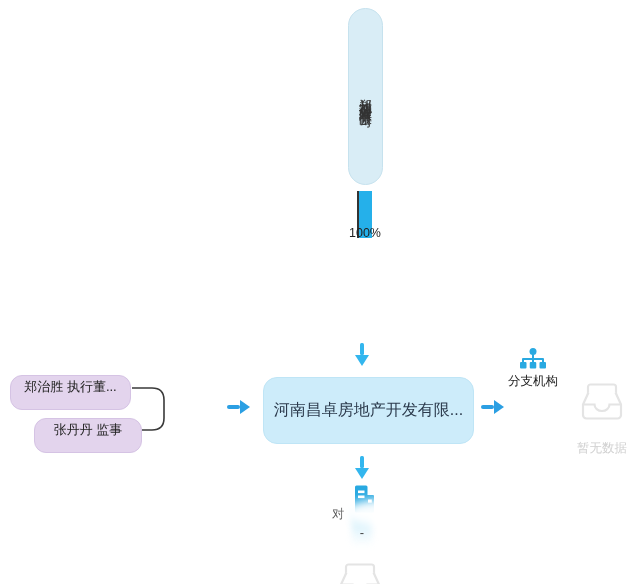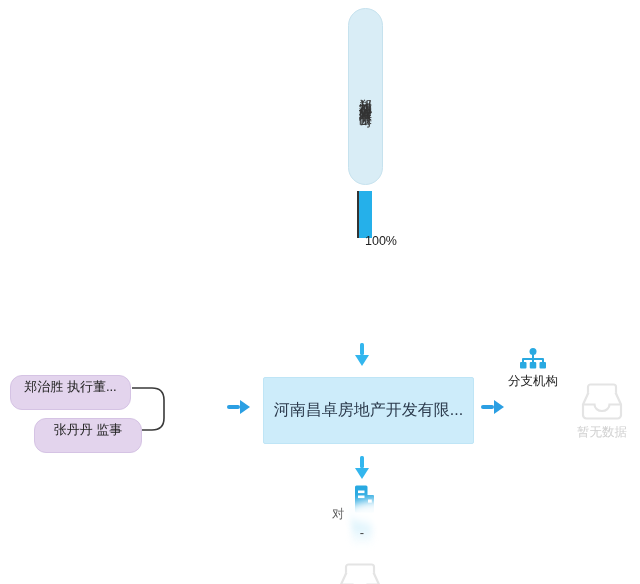--- a/index.html
+++ b/index.html
@@ -18,33 +18,33 @@
     display:flex;align-items:center;justify-content:center;box-sizing:border-box;cursor:pointer;
   }
   .top-node span{
     writing-mode:vertical-rl;text-orientation:upright;
     font-size:13px;letter-spacing:1.5px;color:#333;line-height:1;
   }
 
   
   .share-bar{left:357px;top:191px;width:15px;height:47px;background:var(--bar_blue);
     border-left:2px solid var(--bar_edge);box-sizing:border-box;}
-  .share-label{left:333px;top:234px;width:64px;font-size:12.5px;text-align:right;}
+  .share-label{left:333px;top:226px;width:64px;font-size:12.5px;}
 
   
   .investor-cluster{left:320px;top:275px;width:90px;}
   .personnel-cluster{left:172px;top:369px;width:66px;}
   .branches-cluster{left:503px;top:347px;width:60px;}
   .cluster{cursor:pointer;}
   .icon-blue{color:var(--accent_blue);display:block;margin:0 auto;}
 
   
   .company-node{
     left:263px;top:377px;width:211px;height:67px;
-    background:var(--node_fill);border:1px solid var(--node_border);border-radius:2px;
+    background:var(--node_fill);border:1px solid var(--node_border);border-radius:14px;
     display:flex;align-items:center;justify-content:center;box-sizing:border-box;cursor:pointer;
   }
   .company-node span{font-size:16px;color:var(--node_text);white-space:nowrap;}
 
   
   .pill{
     height:35px;border-radius:12px;background:var(--purple_fill);
     border:1px solid var(--purple_border);box-sizing:border-box;
     font-size:13px;line-height:22px;text-align:center;color:#222;white-space:nowrap;cursor:pointer;
   }
@@ -57,21 +57,21 @@
   .arrow-h1{left:227px;top:399px;}
   .arrow-h2{left:481px;top:399px;}
   .arrow-v1{left:353px;top:342px;}
   .arrow-v2{left:353px;top:455px;}
 
   .bracket{left:131px;top:386px;color:var(--line_dark);}
 
   
   .empty-right{left:572px;top:381px;width:60px;}
   .empty-icon{color:var(--empty_icon);display:block;margin:0 auto;}
-  .empty-text{font-size:12.5px;color:var(--empty_text);margin-top:1px;white-space:nowrap;}
+  .empty-text{font-size:12.5px;color:var(--empty_text);margin-top:17px;white-space:nowrap;}
   .bottom-tray{left:336px;top:561px;}
 
   
   .building-icon{left:348px;top:484px;color:var(--accent_blue);}
   .frag-label{left:332px;top:506px;font-size:12.5px;color:#555;}
   .blue-smear{left:352px;top:511px;width:20px;height:36px;
     background:linear-gradient(180deg,rgba(120,210,245,.55),rgba(180,230,250,.28) 60%,rgba(255,255,255,0));
     filter:blur(3px);}
   .white-smudge{left:345px;top:499px;width:85px;height:28px;border-radius:45%;
     background:rgba(255,255,255,.97);filter:blur(5px);}

